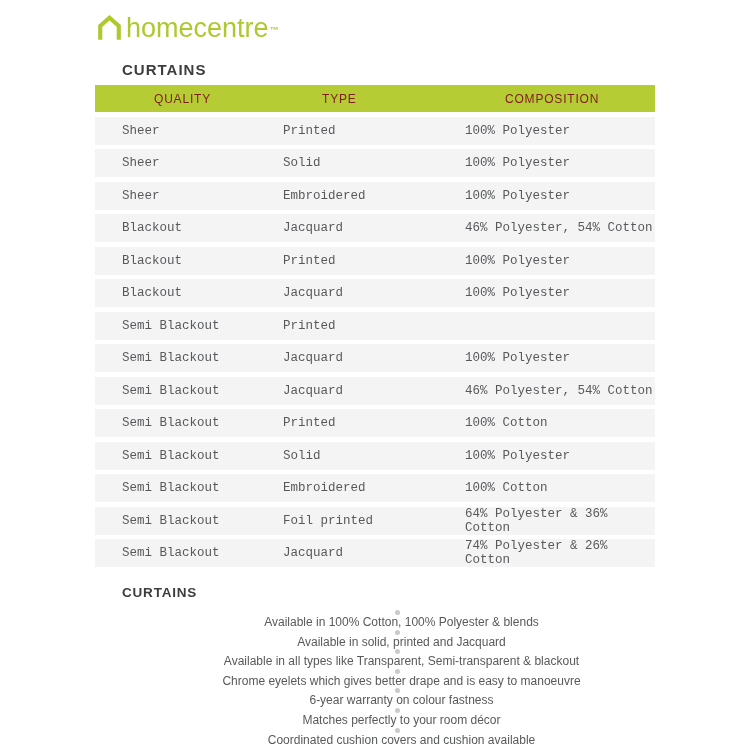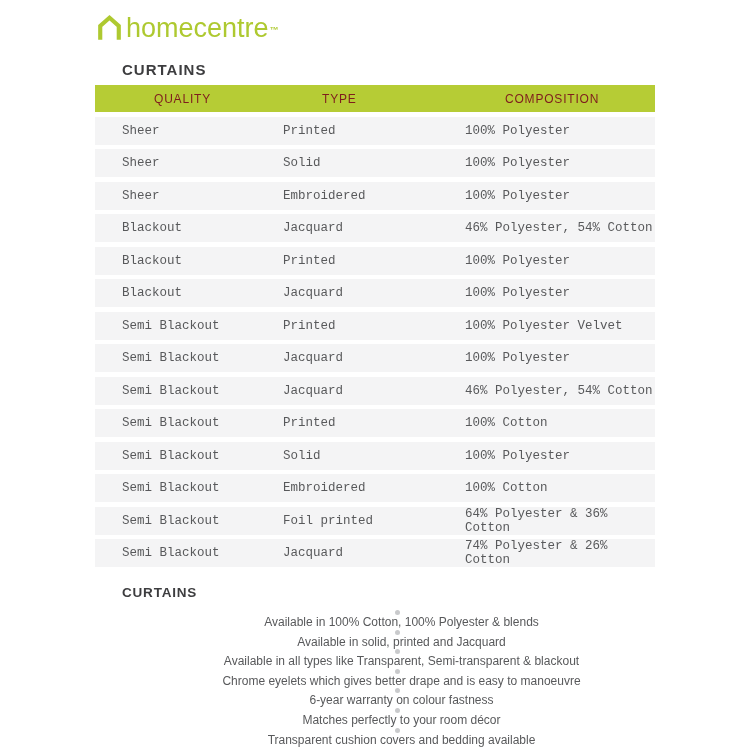--- a/index.html
+++ b/index.html
@@ -115,21 +115,20 @@
           <div class="c3">100% Polyester</div>
         </div>
         <div class="trow">
           <div class="c1">Blackout</div>
           <div class="c2">Jacquard</div>
           <div class="c3">100% Polyester</div>
         </div>
         <div class="trow">
           <div class="c1">Semi Blackout</div>
           <div class="c2">Printed</div>
-          <div class="c3">100% Polyester Velvet</div>
         </div>
         <div class="trow">
           <div class="c1">Semi Blackout</div>
           <div class="c2">Jacquard</div>
           <div class="c3">100% Polyester</div>
         </div>
         <div class="trow">
           <div class="c1">Semi Blackout</div>
           <div class="c2">Jacquard</div>
           <div class="c3">46% Polyester, 54% Cotton</div>
@@ -184,18 +183,18 @@
         <li>
           <span class="dot"></span>
           <span>6-year warranty on colour fastness</span>
         </li>
         <li>
           <span class="dot"></span>
           <span>Matches perfectly to your room décor</span>
         </li>
         <li>
           <span class="dot"></span>
-          <span>Transparent cushion covers and bedding available</span>
+          <span>Coordinated cushion covers and cushion available</span>
         </li>
       </ul>
   </section>
 
 </div>
 
 </body></html>

